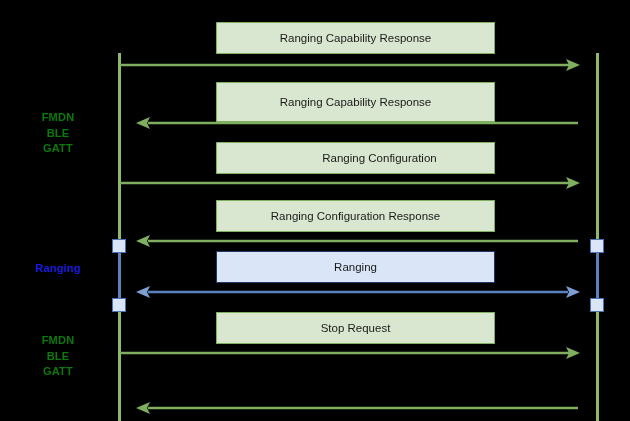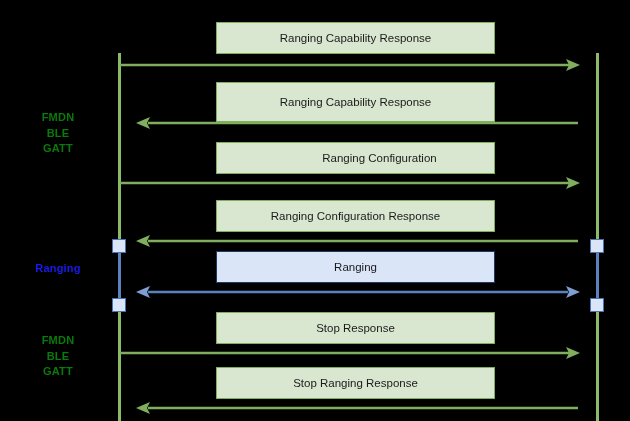--- a/index.html
+++ b/index.html
@@ -130,27 +130,26 @@
   <div class="actbox" style="left:590px; top:298px;"></div>
 
   <div class="msgbox blue" style="left:216px; top:251px; width:279px; height:32px;">Ranging</div>
 
   <svg class="arrow-svg" style="left:0px; top:282px;" width="630" height="20" viewBox="0 0 630 20">
     <line x1="148" y1="10" x2="568" y2="10" stroke="#5b82bf" stroke-width="2.5"></line>
     <polygon points="136,10 150,4 147,10 150,16" fill="#7f9fd0"></polygon>
     <polygon points="580,10 566,4 569,10 566,16" fill="#7f9fd0"></polygon>
   </svg>
 
-  <div class="msgbox green" style="left:216px; top:312px; width:279px; height:32px;">Stop Response</div>
+  <div class="msgbox green" style="left:216px; top:312px; width:279px; height:32px;">Stop Request</div>
 
   <svg class="arrow-svg" style="left:0px; top:343px;" width="630" height="20" viewBox="0 0 630 20">
     <line x1="120" y1="10" x2="570" y2="10" stroke="#7fae5f" stroke-width="2.5"></line>
     <polygon points="580,10 566,4 569,10 566,16" fill="#7fae5f"></polygon>
   </svg>
 
-  <div class="msgbox green" style="left:216px; top:367px; width:279px; height:32px;">Stop Ranging Response</div>
 
   <svg class="arrow-svg" style="left:0px; top:398px;" width="630" height="20" viewBox="0 0 630 20">
     <line x1="148" y1="10" x2="578" y2="10" stroke="#7fae5f" stroke-width="2.5"></line>
     <polygon points="136,10 150,4 147,10 150,16" fill="#7fae5f"></polygon>
   </svg>
 
 </div>
 
 </body></html>

